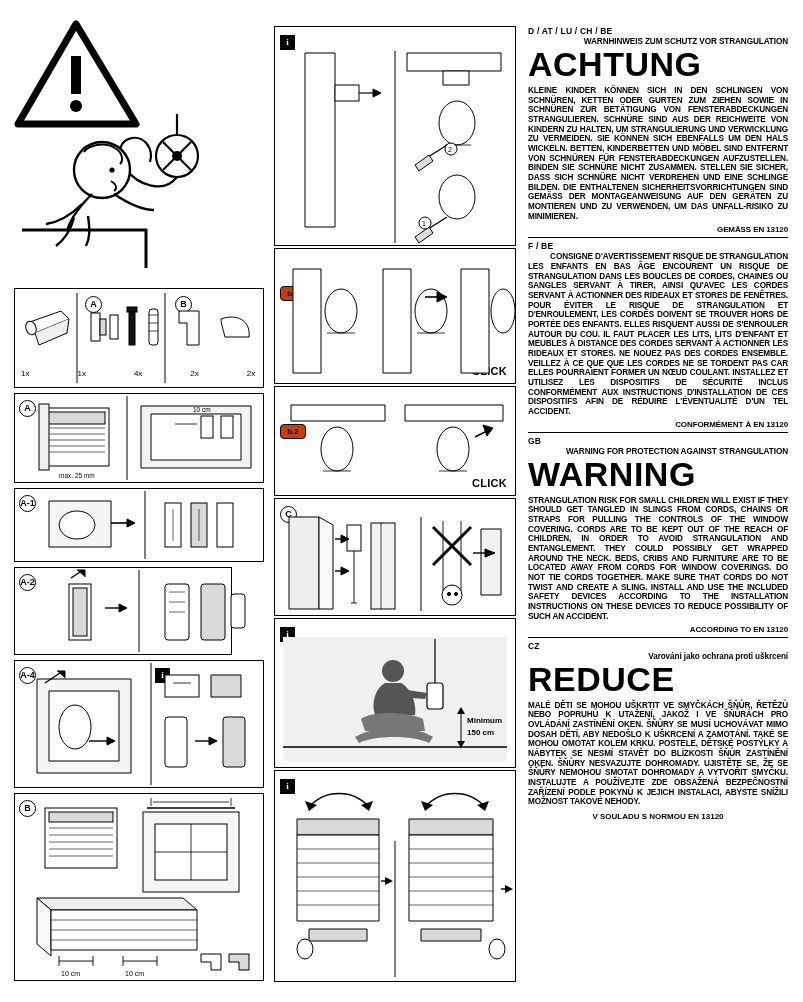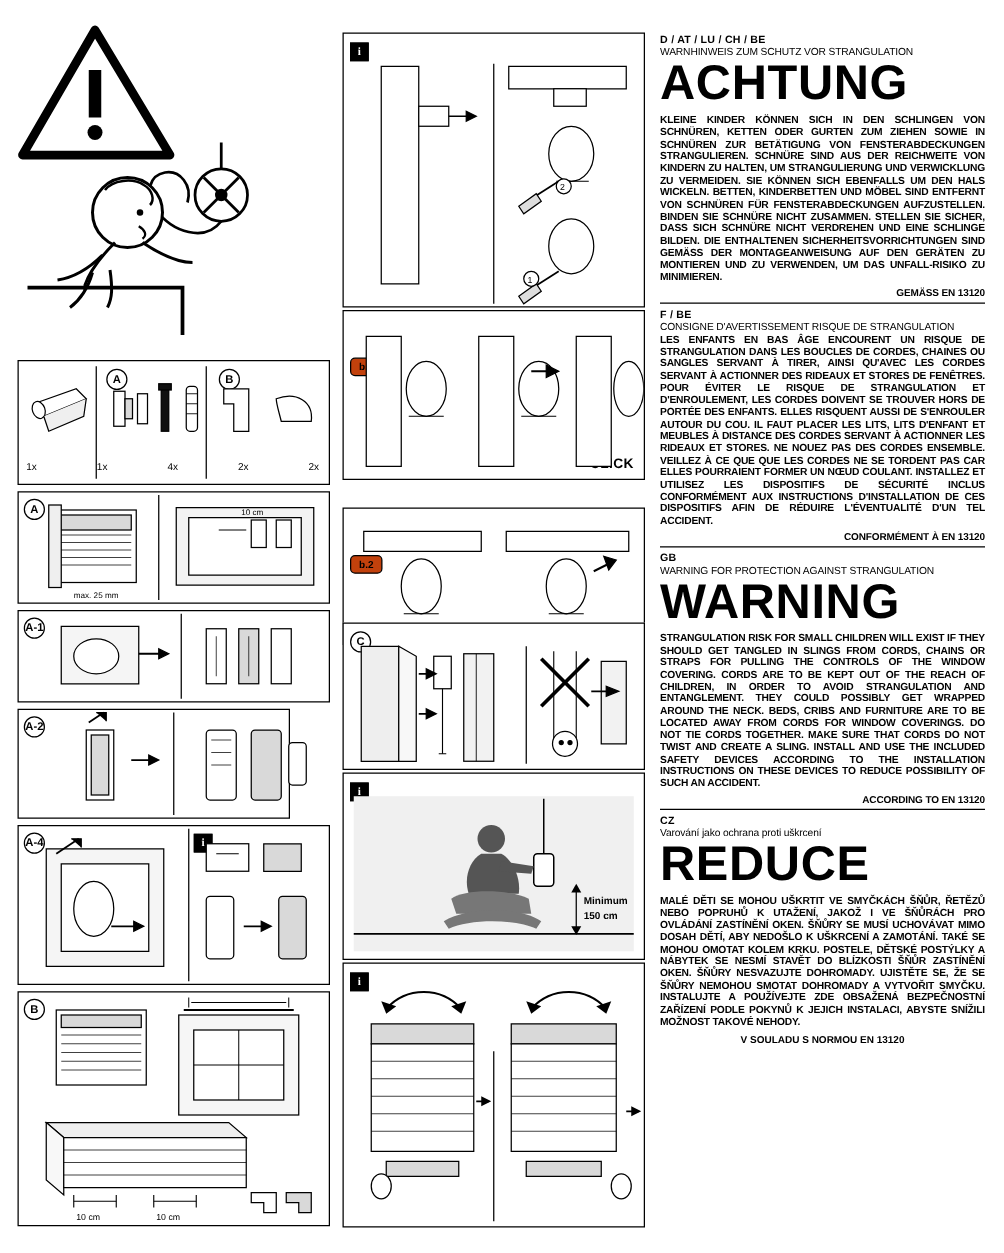--- a/index.html
+++ b/index.html
@@ -122,27 +122,28 @@
     letter-spacing: 0.2px;
     margin-bottom: 1px;
   }
   .rule {
     border: 0;
     border-top: 1px solid #000;
     margin: 3px 0 3px 0;
   }
   .lang-sub {
     font-size: 8.2px;
-    font-weight: normal;
+    font-weight: bold;
     letter-spacing: -0.1px;
     line-height: 1.15;
     margin-bottom: 1px;
+    text-align: right;
   }
   .lang-head {
-    font-size: 39px;
+    font-size: 34px;
     font-weight: bold;
     letter-spacing: 0.5px;
     line-height: 1.02;
     margin: 1px 0 4px 0;
     font-family: "Liberation Sans", sans-serif;
   }
   .lang-body {
     font-size: 8.2px;
     line-height: 1.18;
     letter-spacing: -0.15px;
@@ -471,21 +472,21 @@
           <path d="M150 48 L168 48" stroke-width="1.6"></path>
           <path d="M162 43 L172 48 L162 53 Z" fill="#000"></path>
         </g>
         <g stroke="#000" stroke-width="1" fill="#fff">
           <path d="M186 20 L214 20 L214 124 L186 124 Z" class="hatch" fill="#fff"></path>
           <ellipse cx="228" cy="62" rx="12" ry="22"></ellipse>
         </g>
       </svg>
     </div>
 
-    <div class="panel" style="position:absolute; left:0; top:380px; width:242px; height:110px;">
+    <div class="panel" style="position:absolute; left:0; top:360px; width:242px; height:110px;">
       <div style="position:absolute;left:5px;top:4px;">
         <span class="tag-rounded">b.2</span>
       </div>
       <div class="click-label" style="position:absolute; right:8px; bottom:6px;">CLICK</div>
       <svg width="240" height="108" viewBox="0 0 240 108" style="position:absolute;left:0;top:0;">
         <g stroke="#000" stroke-width="1" fill="#fff">
           <path d="M16 18 L110 18 L110 34 L16 34 Z" class="hatch" fill="#fff"></path>
           <ellipse cx="62" cy="62" rx="16" ry="22"></ellipse>
           <path d="M48 84 L76 84" stroke-width="0.8"></path>
         </g>

